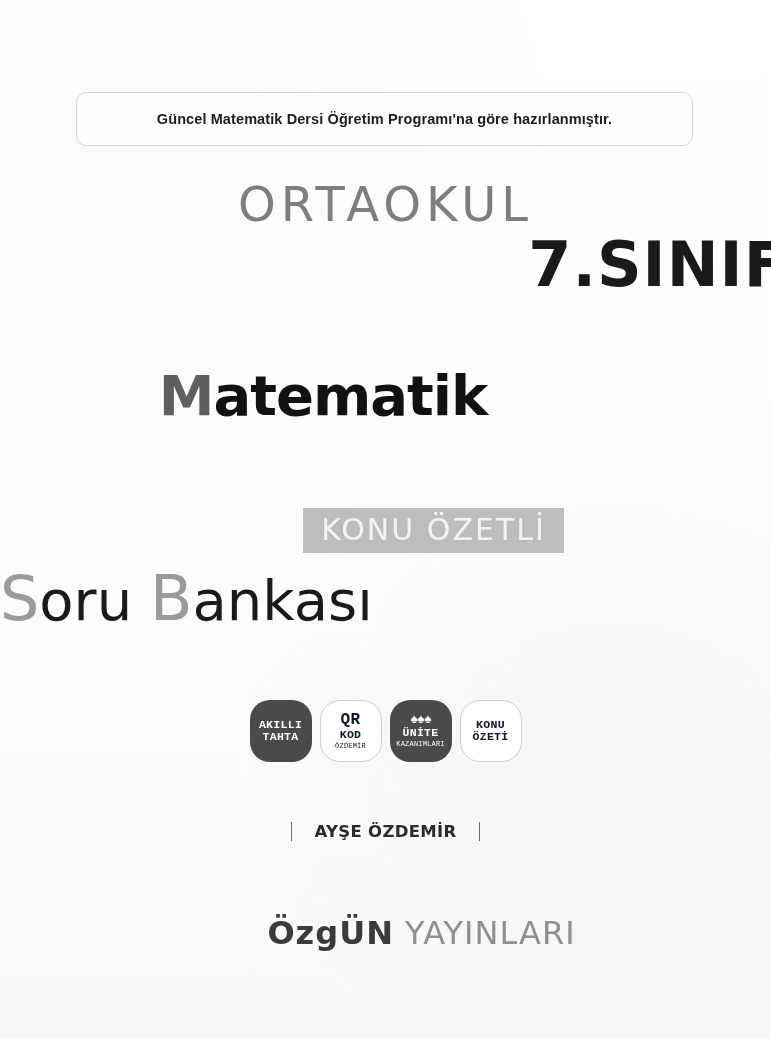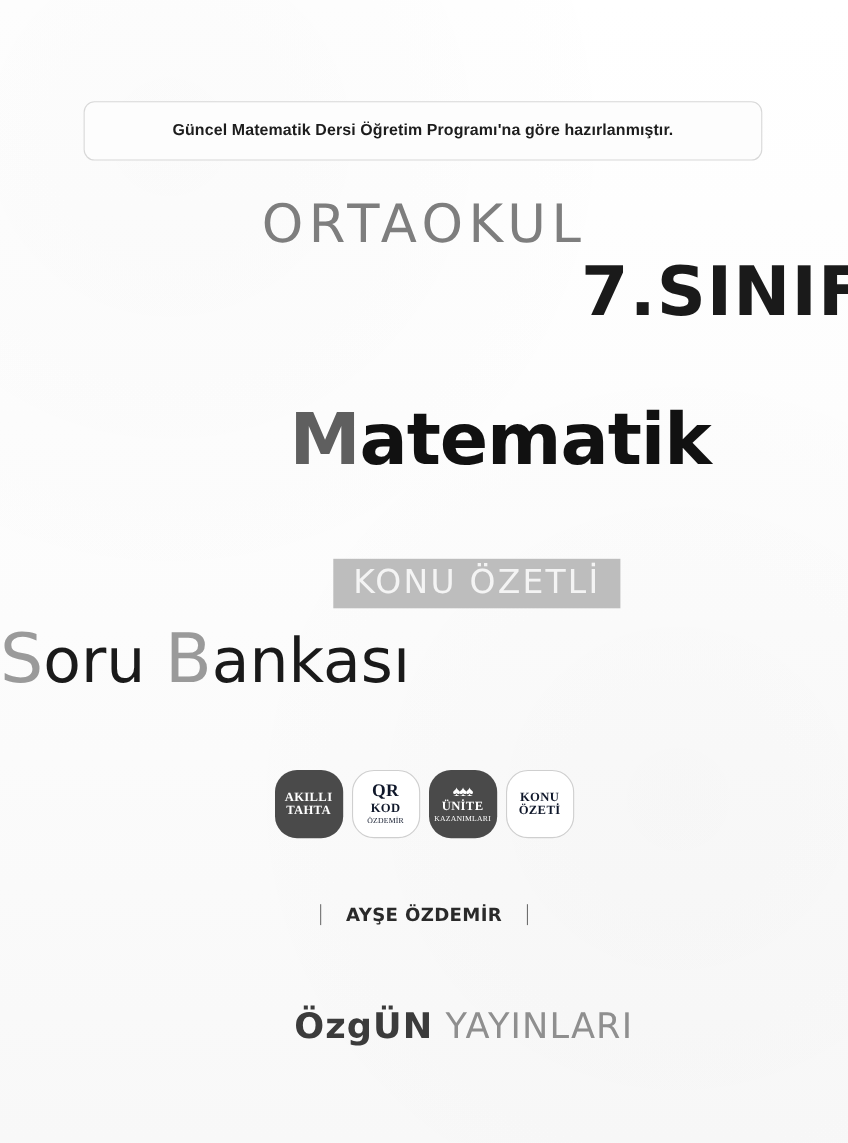--- a/index.html
+++ b/index.html
@@ -81,22 +81,22 @@
     letter-spacing: 1px;
     color: #1a1a1a;
     font-family: "DejaVu Sans", sans-serif;
   }
 
   .matematik {
     position: absolute;
     top: 368px;
     left: 0;
     width: 646px;
-    text-align: right;
-    font-size: 65px;
+    text-align: center;
+    font-size: 56px;
     font-weight: bold;
     letter-spacing: -1px;
     color: #111111;
     font-family: "DejaVu Sans", sans-serif;
     line-height: 1;
   }
   .matematik .m-grey { color: #5f5f5f; }
 
   .konu-ozetli-wrap {
     position: absolute;
@@ -139,21 +139,21 @@
     gap: 8px;
   }
   .badge {
     width: 62px;
     height: 62px;
     box-sizing: border-box;
     display: flex;
     flex-direction: column;
     align-items: center;
     justify-content: center;
-    font-family: Liberation Serif, serif;
+    font-family: Liberation Mono, monospace;
     line-height: 1.05;
     text-align: center;
     border-radius: 20px;
   }
   .badge.dark {
     background: #4a4a4a;
     color: #ffffff;
   }
   .badge.light {
     background: #ffffff;

